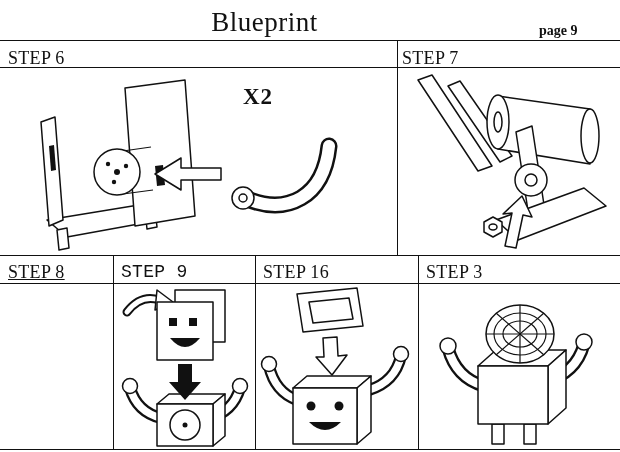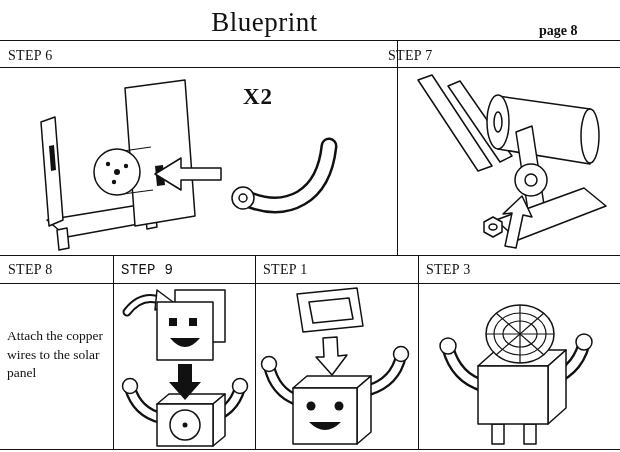--- a/index.html
+++ b/index.html
@@ -3,58 +3,57 @@
 <meta charset="utf-8">
 <style>
   * { margin:0; padding:0; box-sizing:border-box; }
   html,body { background:#ffffff; }
   body { font-family:"Liberation Serif", serif; color:#111; }
   .page { position:relative; width:620px; height:452px; background:#fff; overflow:hidden; }
   .title { position:absolute; top:7px; left:0; width:529px; text-align:center; font-size:27px; letter-spacing:.5px; }
   .pagenum { position:absolute; top:23px; left:539px; font-size:14px; font-weight:bold; }
   .hline { position:absolute; left:0; width:620px; border-top:1.7px solid #111; }
   .vline { position:absolute; border-left:1.7px solid #111; }
-  .step-label { position:absolute; font-size:14px; letter-spacing:.3px; }
+  .step-label { position:absolute; font-size:18px; letter-spacing:.3px; }
   .qty { position:absolute; left:243px; top:84px; font-size:23px; font-weight:bold; letter-spacing:1px; }
   .instruction { position:absolute; left:7px; top:327px; width:104px; font-size:13.5px; line-height:1.38; }
   svg { position:absolute; }
   .o { fill:#fff; stroke:#111; stroke-width:1.5; stroke-linejoin:round; stroke-linecap:round; }
   .f { fill:#111; stroke:none; }
   .thin { fill:none; stroke:#111; stroke-width:1.2; }
   .tube-b { fill:none; stroke:#111; stroke-linecap:round; }
   .tube-w { fill:none; stroke:#fff; stroke-linecap:round; }
 </style>
 </head>
 <body>
 
 <div class="page">
 
   <div class="title">Blueprint</div>
-  <div class="pagenum">page 8</div>
+  <div class="pagenum">page 9</div>
 
   <div class="hline" style="top:40px"></div>
   <div class="hline" style="top:67px"></div>
   <div class="hline" style="top:255px"></div>
   <div class="hline" style="top:283px"></div>
   <div class="hline" style="top:449px"></div>
   <div class="vline" style="left:397px; top:40px;  height:215px"></div>
   <div class="vline" style="left:113px; top:255px; height:194px"></div>
   <div class="vline" style="left:255px; top:255px; height:194px"></div>
   <div class="vline" style="left:418px; top:255px; height:194px"></div>
 
   <div class="step-label" style="left:8px;   top:48px;">STEP 6</div>
-  <div class="step-label" style="left:388px; top:48px;">STEP 7</div>
-  <div class="step-label" style="left:8px;   top:262px;">STEP 8</div>
+  <div class="step-label" style="left:402px; top:48px;">STEP 7</div>
+  <div class="step-label" style="left:8px;   top:262px;text-decoration:underline;">STEP 8</div>
   <div class="step-label" style="left:121px; top:262px;font-family:Liberation Mono, monospace;">STEP 9</div>
-  <div class="step-label" style="left:263px; top:262px;">STEP 1</div>
+  <div class="step-label" style="left:263px; top:262px;">STEP 16</div>
   <div class="step-label" style="left:426px; top:262px;">STEP 3</div>
 
   <div class="qty">X2</div>
 
-  <div class="instruction">Attach the copper wires to the solar panel</div>
 
   <svg style="left:5px; top:70px;" width="390" height="185" viewBox="0 0 390 185">
     <polygon class="o" points="42,150 152,132 172,147 62,167"></polygon>
     <polygon class="o" points="52,160 62,158 64,178 54,180"></polygon>
     <polygon class="o" points="140,141 150,139 152,157 142,159"></polygon>
     <polygon class="o" points="36,52 50,47 58,150 44,156"></polygon>
     <polygon class="f" points="44,76 49,75 51,100 46,101"></polygon>
     <polygon class="o" points="120,18 180,10 190,146 130,156"></polygon>
     <polygon class="f" points="150,96 158,95 160,115 152,116"></polygon>
     <g>

